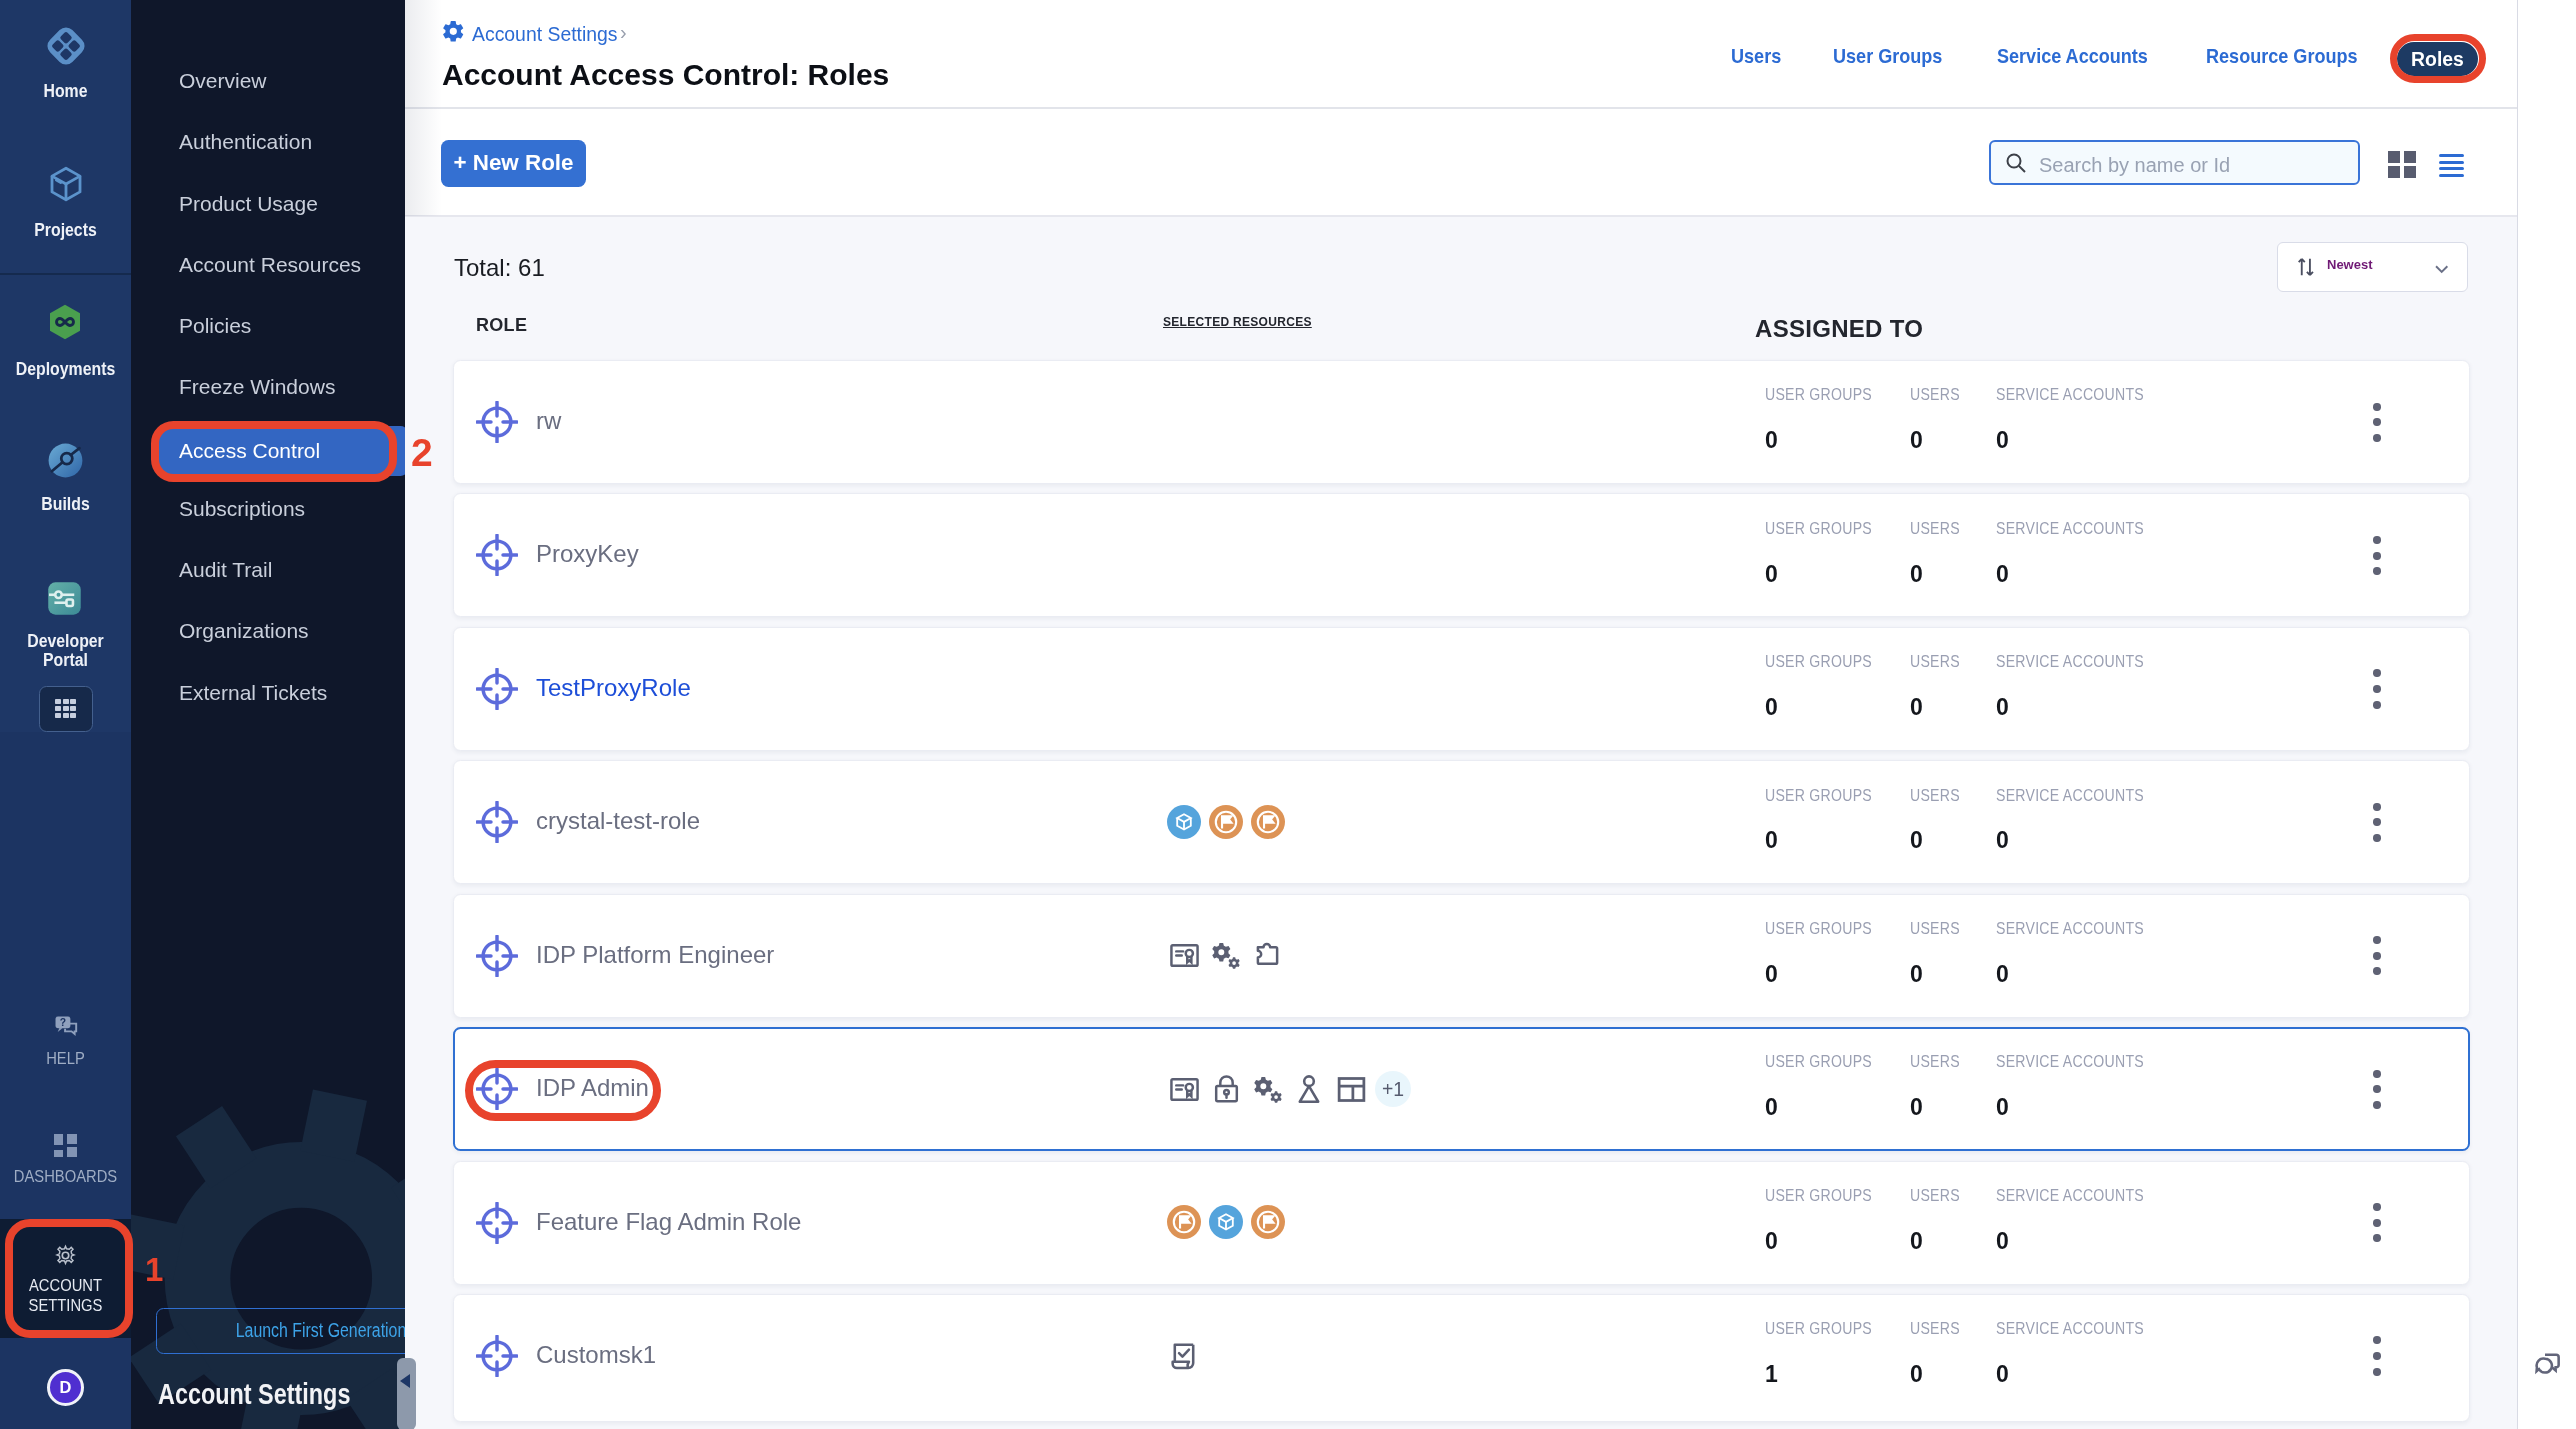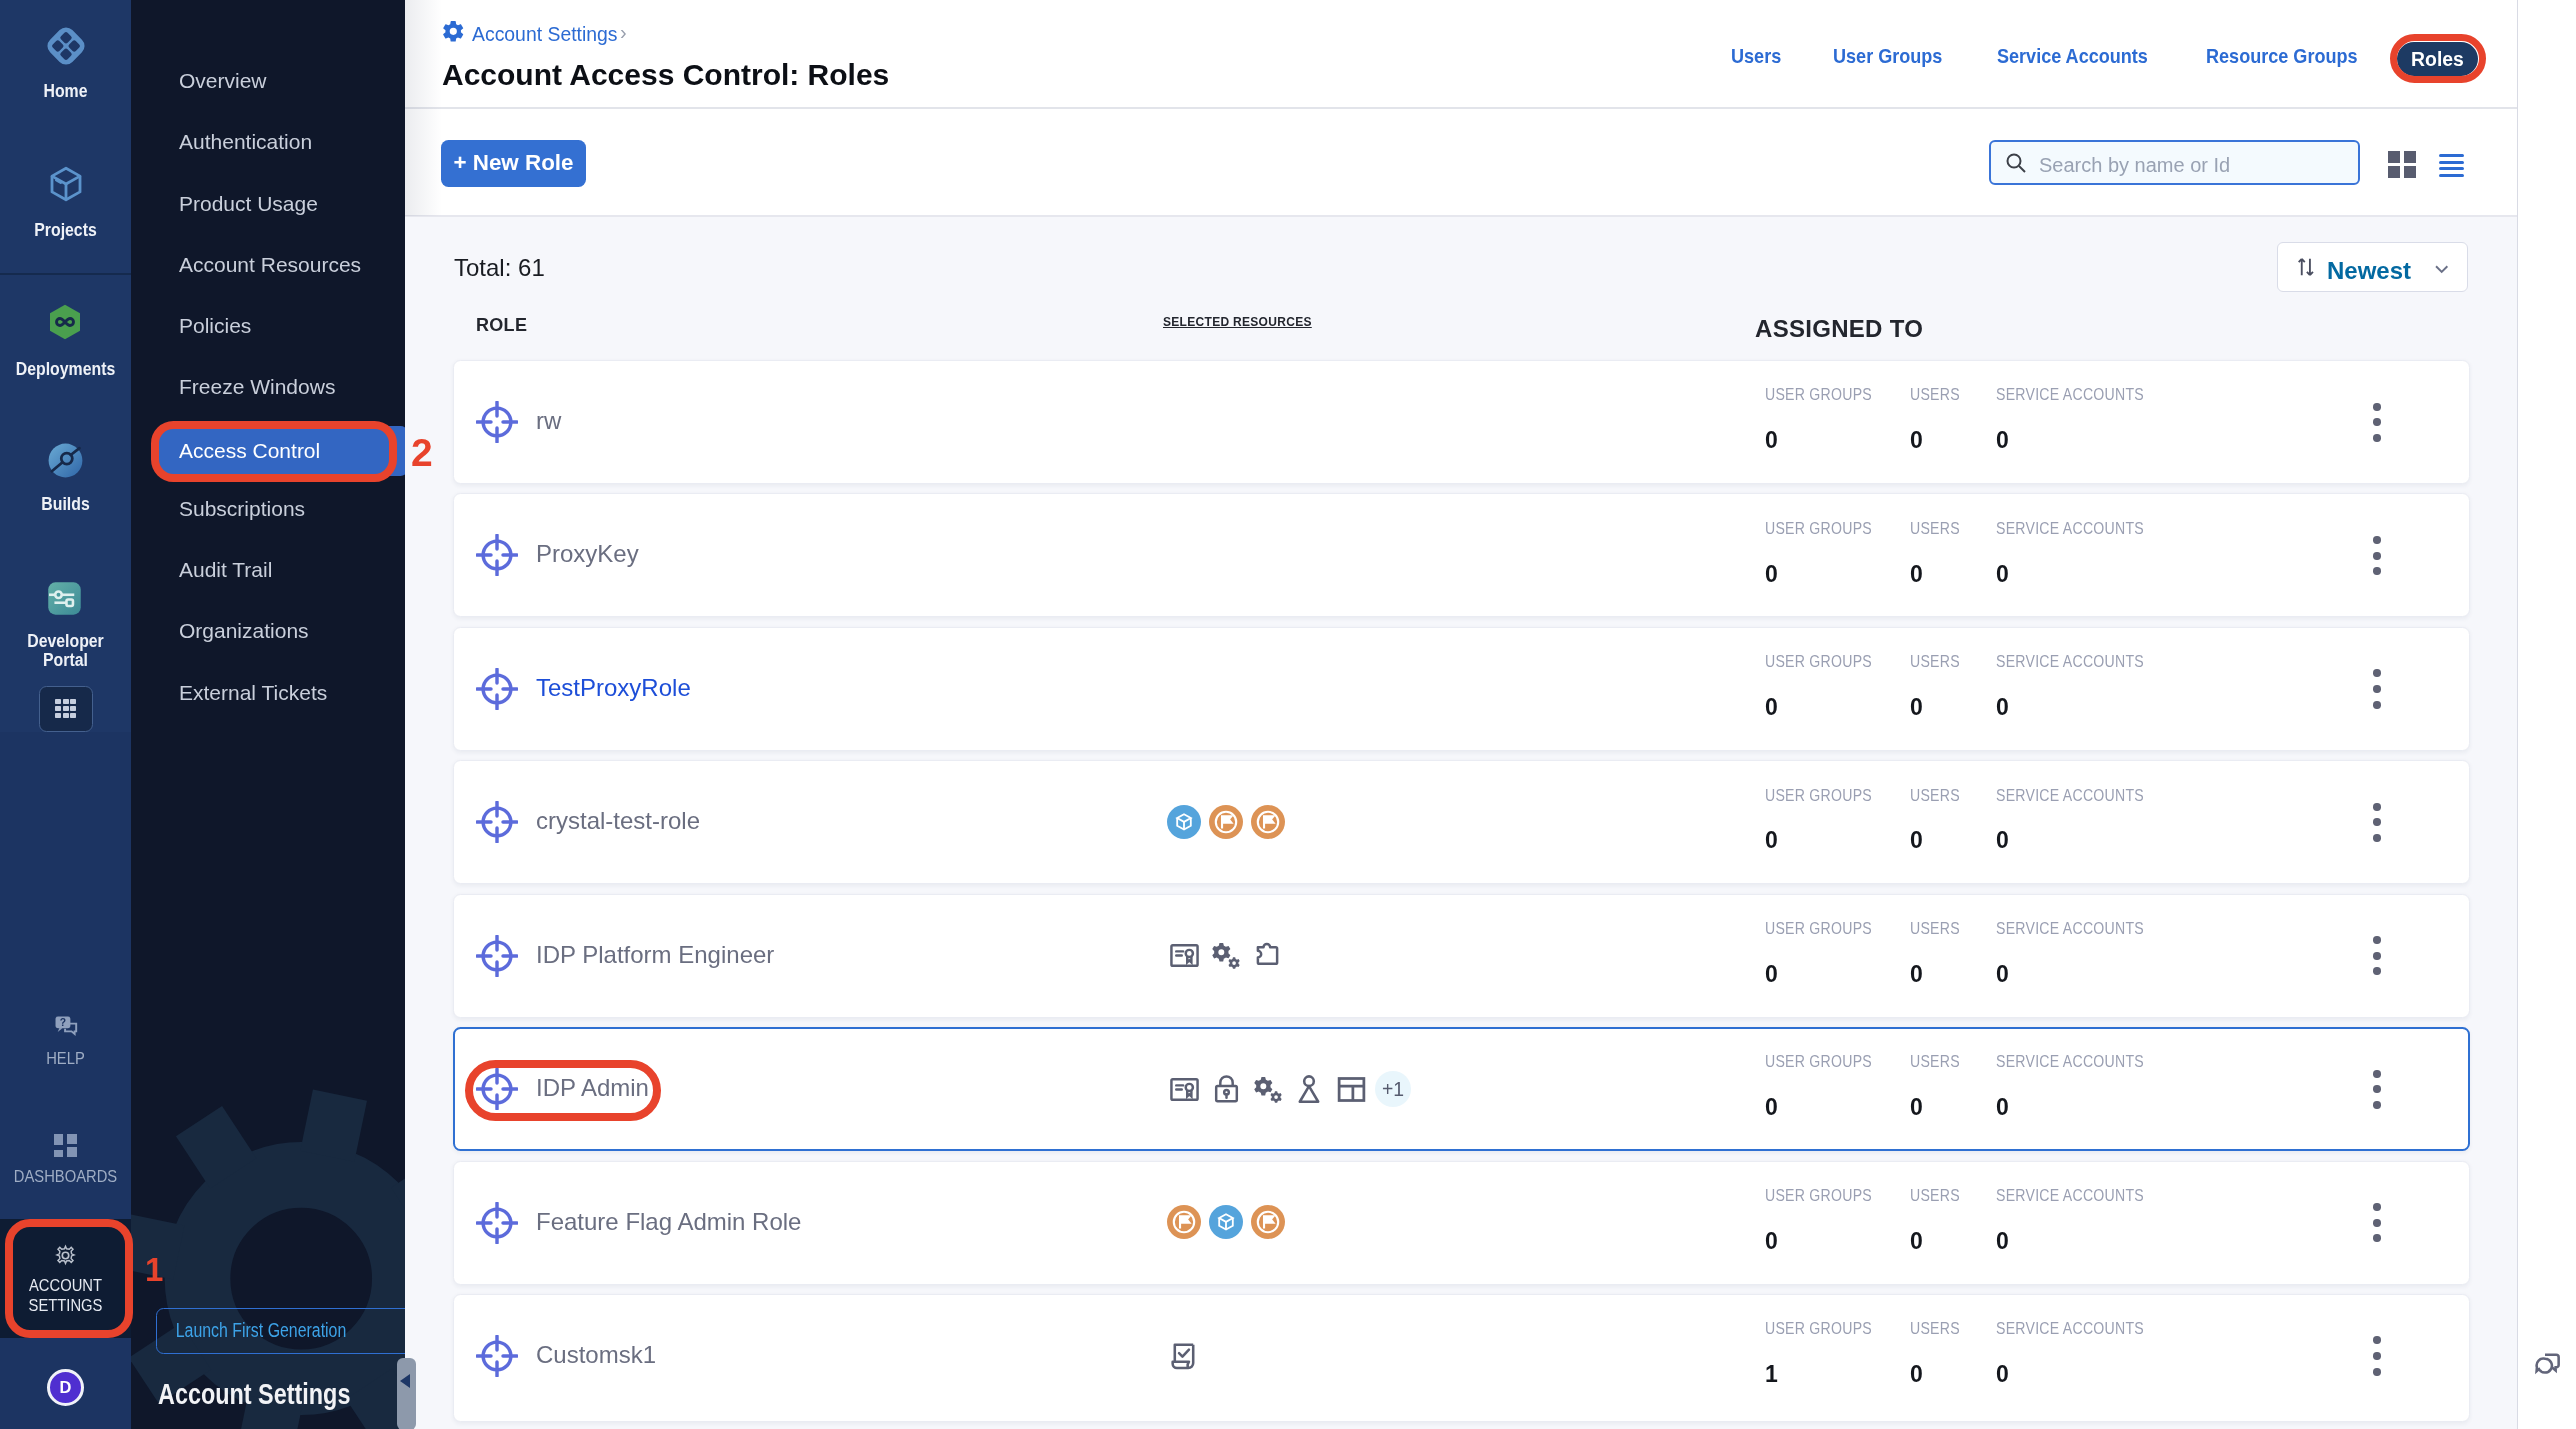--- a/index.html
+++ b/index.html
@@ -59,21 +59,21 @@
   <div class="abs" style="left:0;top:13.4px;width:24.6px;height:3px;background:#2c6bd3;border-radius:1.5px;"></div>
   <div class="abs" style="left:0;top:20px;width:24.6px;height:3px;background:#2c6bd3;border-radius:1.5px;"></div>
 </div>
 
 <div class="abs" style="left:454px;top:254px;font-size:24px;font-weight:normal;color:#191c22;">Total: 61</div>
 <div class="abs" style="left:2277px;top:242px;width:191px;height:50px;background:#fff;border:1.5px solid #d9dce8;border-radius:6px;"></div>
 <svg class="abs" style="left:2293px;top:253px;" width="28" height="28" viewBox="0 0 24 24" fill="none" stroke="#4a4e60" stroke-width="1.6">
     <path d="M7.5 19 V5 M7.5 5 4.9 7.8 M7.5 5 10.1 7.8"></path>
     <path d="M14.5 5 V19 M14.5 19 11.9 16.2 M14.5 19 17.1 16.2"></path>
   </svg>
-<div class="abs" style="left:2327px;top:257px;font-size:24px;font-weight:bold;color:#0369a1;">Newest</div>
+<div class="abs" style="left:2327px;top:257px;font-size:13px;font-weight:bold;color:#701a75;">Newest</div>
 <svg class="abs" style="left:2432px;top:259px;" width="19.4" height="19.4" viewBox="0 0 24 24" fill="none" stroke="#6a7087" stroke-width="2.4">
     <path d="M5 9 12 16 19 9"></path>
   </svg>
 
 <div class="abs" style="left:476px;top:315px;font-size:18px;font-weight:bold;color:#23262e;letter-spacing:0.3px;">ROLE</div>
 <div class="abs" style="left:1163px;top:315px;font-size:12px;font-weight:bold;color:#23262e;letter-spacing:0.3px;text-decoration:underline;">SELECTED RESOURCES</div>
 <div class="abs" style="left:1755px;top:315px;font-size:24px;font-weight:bold;color:#23262e;letter-spacing:0.3px;">ASSIGNED TO</div>
 
 <div id="rows">
 <div class="abs" style="left:453px;top:360px;width:2017px;height:124px;background:#fff;border:0.7px solid #eaecf3;border-radius:7.5px;box-shadow:0 1.5px 4.5px rgba(40,50,80,0.06);"></div>
@@ -305,21 +305,21 @@
 <div class="abs" style="left:48px;top:192px;font-size:21px;color:#c9cfdb;">Product Usage</div>
 <div class="abs" style="left:48px;top:253px;font-size:21px;color:#c9cfdb;">Account Resources</div>
 <div class="abs" style="left:48px;top:314px;font-size:21px;color:#c9cfdb;">Policies</div>
 <div class="abs" style="left:48px;top:375px;font-size:21px;color:#c9cfdb;">Freeze Windows</div>
 <div class="abs" style="left:24.6px;top:426px;width:252px;height:50px;background:#3366c2;border-radius:7.5px;"></div>
 <div class="abs" style="left:48px;top:439px;font-size:21px;color:#fff;">Access Control</div>
 <div class="abs" style="left:48px;top:497px;font-size:21px;color:#c9cfdb;">Subscriptions</div>
 <div class="abs" style="left:48px;top:558px;font-size:21px;color:#c9cfdb;">Audit Trail</div>
 <div class="abs" style="left:48px;top:619px;font-size:21px;color:#c9cfdb;">Organizations</div>
 <div class="abs" style="left:48px;top:681px;font-size:21px;color:#c9cfdb;">External Tickets</div>
-<div class="abs" style="left:25px;top:1308px;width:270px;height:46px;border:1.5px solid #2f6fd2;border-radius:7.5px;color:#3da3e8;font-size:19.4px;text-align:left;line-height:43px;white-space:nowrap;"><span style="display:inline-block;transform:scaleX(0.82);">Launch First Generation</span></div>
+<div class="abs" style="left:25px;top:1308px;width:270px;height:46px;border:1.5px solid #2f6fd2;border-radius:7.5px;color:#3da3e8;font-size:19.4px;text-align:right;line-height:43px;white-space:nowrap;"><span style="display:inline-block;transform:scaleX(0.82);">Launch First Generation</span></div>
 <div class="abs" style="left:27px;top:1377px;font-size:30px;font-weight:bold;color:#f2f3f6;transform:scaleX(0.78);transform-origin:left;white-space:nowrap;">Account Settings</div>
 </div>
 
 <div class="abs" style="left:0;top:0;width:131px;height:1430px;background:#1d3563;" id="sidebar1">
 <div class="abs" style="left:0;top:0;width:131px;height:732px;background:#1e3766;"></div>
 <div class="abs" style="left:0;top:732px;width:131px;height:698px;background:#1c3462;"></div>
 <div class="abs" style="left:0;top:273px;width:131px;height:1.5px;background:#152a4e;"></div>
 <svg class="abs" style="left:42px;top:21.6px;" width="48" height="48" viewBox="0 0 64 64">
 <g transform="rotate(45 32 32)">
         <rect x="11" y="11" width="42" height="42" rx="12" fill="#5b8fc7"></rect>

